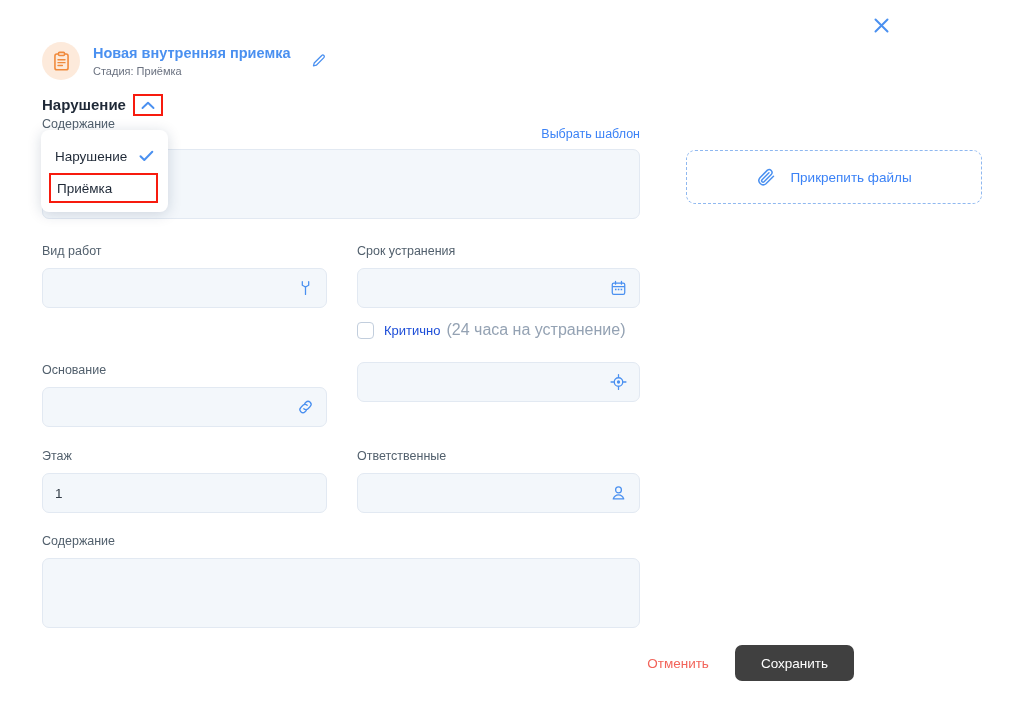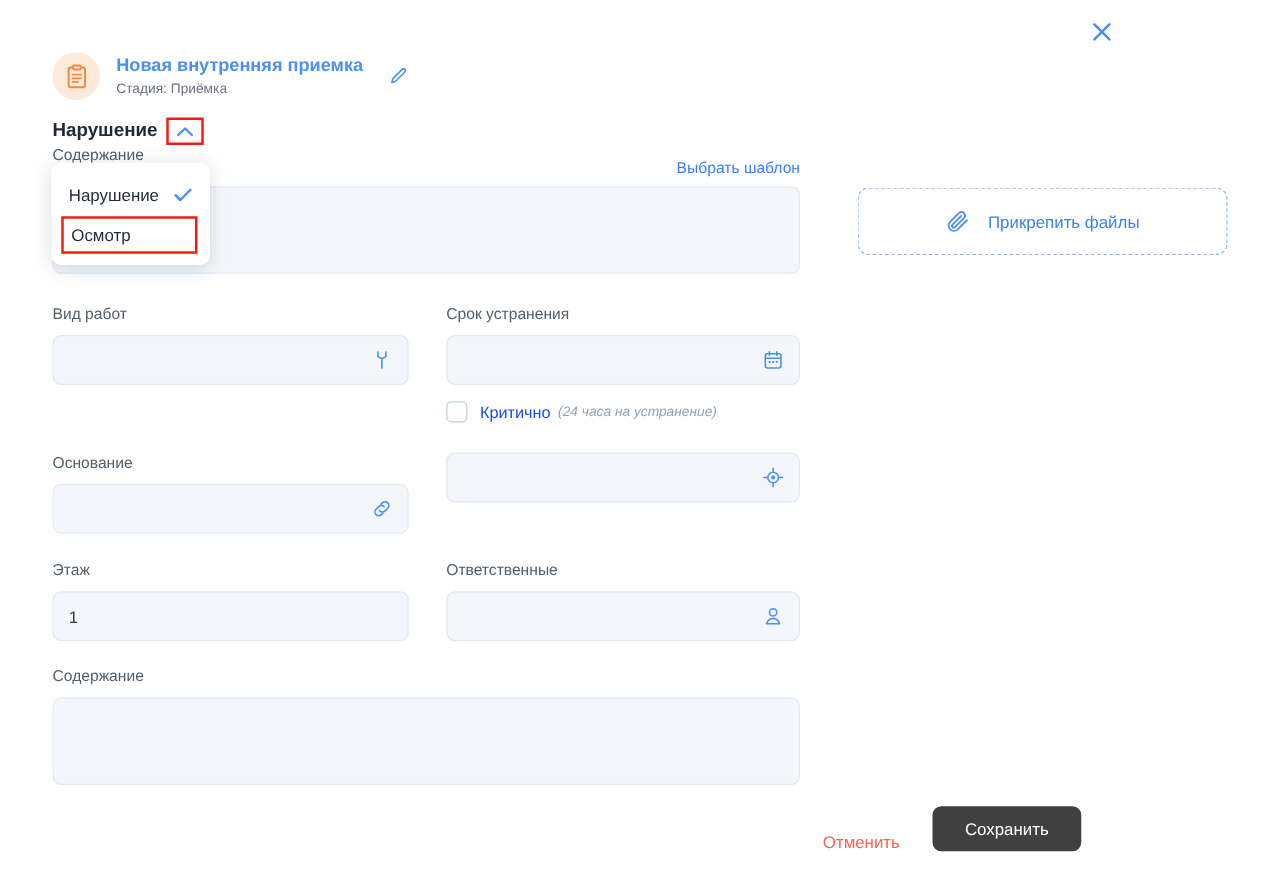--- a/index.html
+++ b/index.html
@@ -138,39 +138,39 @@
     margin-top: 13px;
   }
   .cbox {
     width: 17px; height: 17px;
     border: 1.5px solid #c2cedd; border-radius: 4px;
     background: #fff; cursor: pointer; flex: 0 0 auto;
   }
   .cb-strong {
     margin-left: 10px; font-size: 13px; font-weight: normal; color: #1d4ed8;
   }
-  .cb-note { margin-left: 6px; font-size: 11px; color: #94a2b3; font-style: italic; }
+  .cb-note { margin-left: 6px; font-size: 16px; color: #94a2b3; }
 
   
   .attach {
     position: absolute; left: 686px; top: 150px;
     width: 296px; height: 54px;
     border: 1.6px dashed #8fb8f0;
     border-radius: 9px;
     display: flex; align-items: center; justify-content: center;
     cursor: pointer; background: #fff;
   }
   .attach-text {
     margin-left: 13px; font-size: 13.5px; color: #3b82f6;
   }
 
   
   .footer {
-    position: absolute; right: 42px; bottom: 25px;
-    display: flex; align-items: flex-end;
+    position: absolute; right: 53px; bottom: 25px;
+    display: flex; align-items: center;
   }
   .cancel-btn {
     font-size: 13.5px; color: #f2645a; cursor: pointer;
     margin-right: 26px;
   }
   .save-btn {
     background: #404040; color: #fff;
     border: none; border-radius: 7px;
     height: 36px; padding: 0 26px;
     font-size: 13.5px;
@@ -324,21 +324,21 @@
   <div class="dropdown">
     <div class="dd-item">
       <span>Нарушение</span>
       <span class="dd-check">
         <svg width="15" height="12" viewBox="0 0 15 12" fill="none">
           <path d="M1.5 6.2 L5.3 10 L13.3 1.8" stroke="#4a90f0" stroke-width="2" stroke-linecap="round" stroke-linejoin="round"></path>
         </svg>
       </span>
     </div>
     <div class="dd-item highlight">
-      <span>Осмотр</span>
+      <span>Приёмка</span>
     </div>
   </div>
 
   <div class="footer">
     <span class="cancel-btn">Отменить</span>
     <button class="save-btn">Сохранить</button>
   </div>
 
 </div>
 

